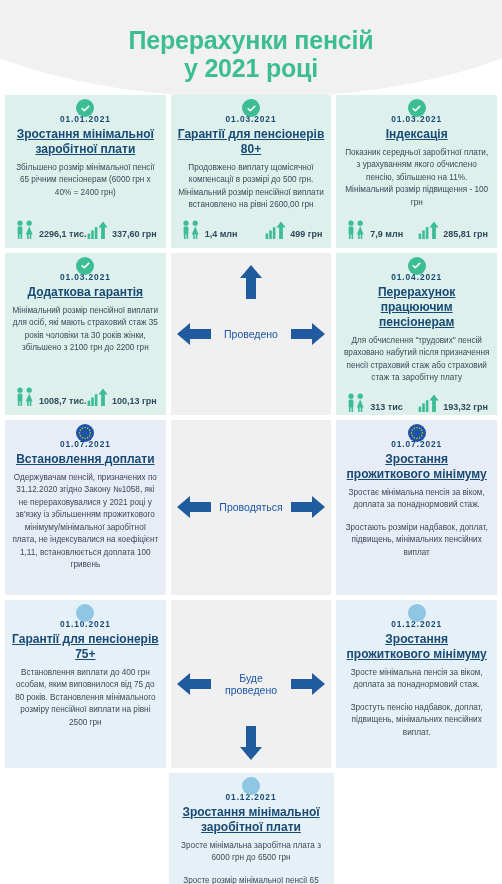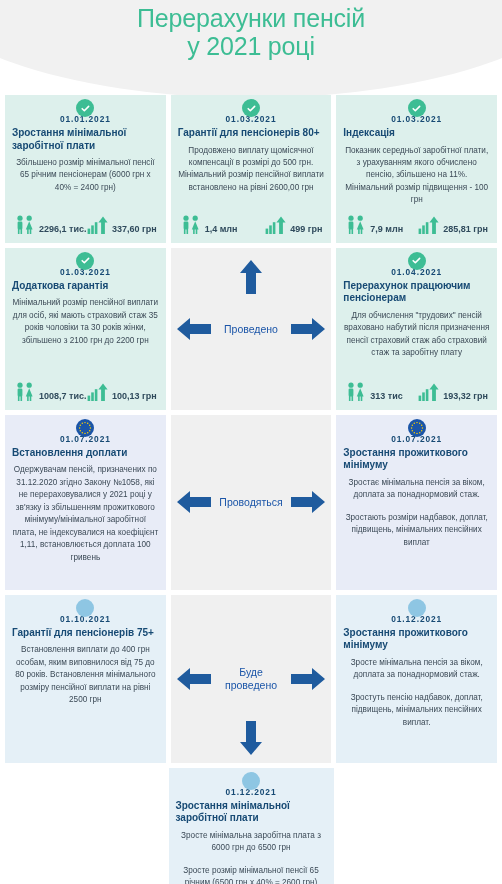--- a/index.html
+++ b/index.html
@@ -26,24 +26,24 @@
     top: -150px;
     width: 682px;
     height: 248px;
     border-radius: 50%;
     background: #f1f1f1;
   }
   .header-title {
     position: relative;
     z-index: 2;
     text-align: center;
-    padding-top: 4px;
+    padding-top: 26px;
     color: #3dbd94;
     font-size: 25px;
-    font-weight: normal;
+    font-weight: bold;
     line-height: 1.12;
     letter-spacing: -0.2px;
   }
   .header-title span { display: block; }
 
   
   .board {
     position: relative;
     padding: 0 5px;
   }
@@ -88,26 +88,27 @@
 
   .card-date {
     text-align: center;
     font-size: 8.4px;
     font-weight: bold;
     color: #174a74;
     letter-spacing: 0.9px;
     margin-bottom: 3px;
   }
   .card-sub {
-    text-align: left;
-    font-size: 10px;
+    text-align: center;
+    font-size: 12px;
     font-weight: bold;
     color: #174a74;
     margin-bottom: 5px;
     line-height: 1.25;
+    text-decoration: underline;
   }
   .card-body {
     text-align: center;
     font-size: 8.2px;
     color: #3c4a57;
     line-height: 1.52;
     flex: 1 1 auto;
   }
   .card-body p + p { margin-top: 10px; }
 

